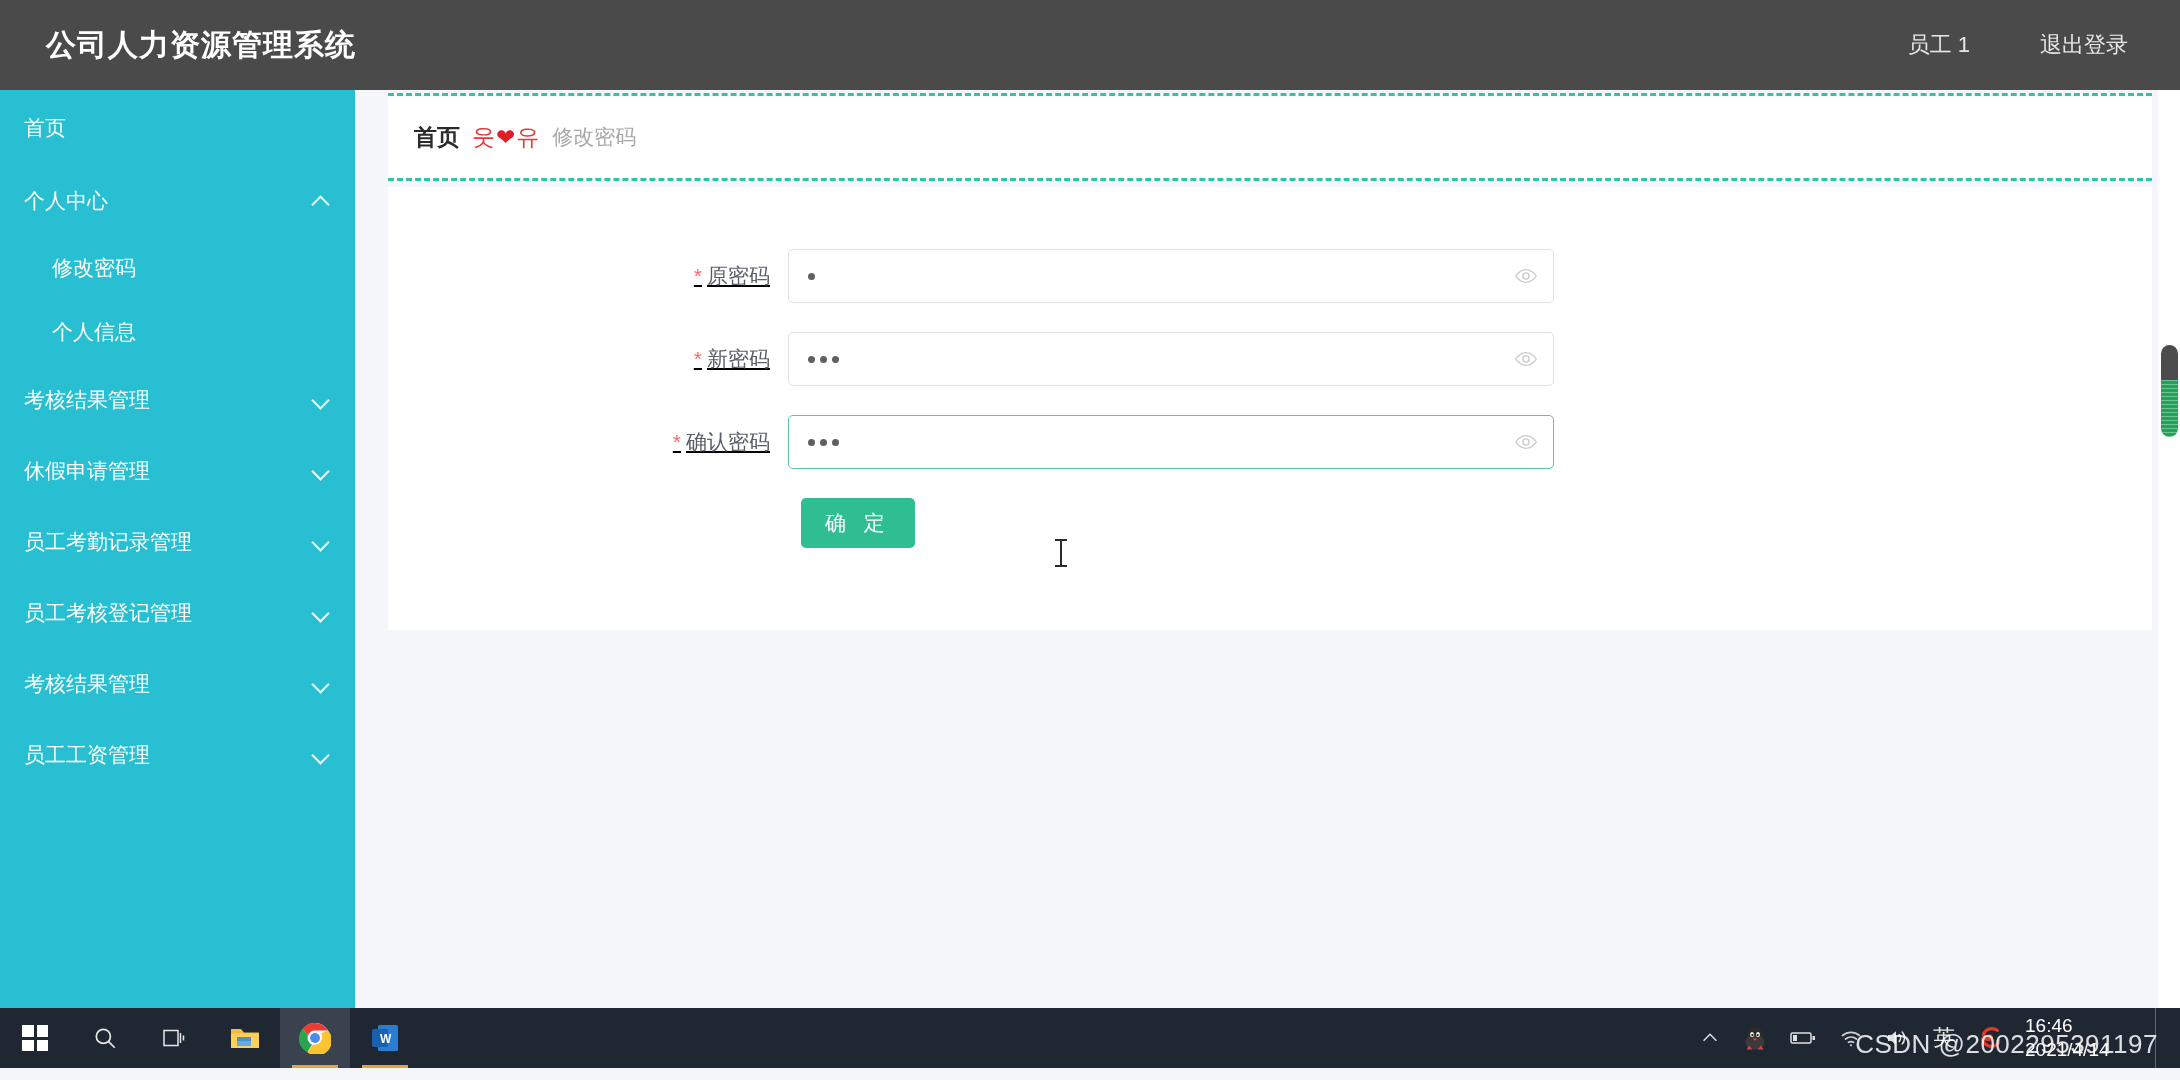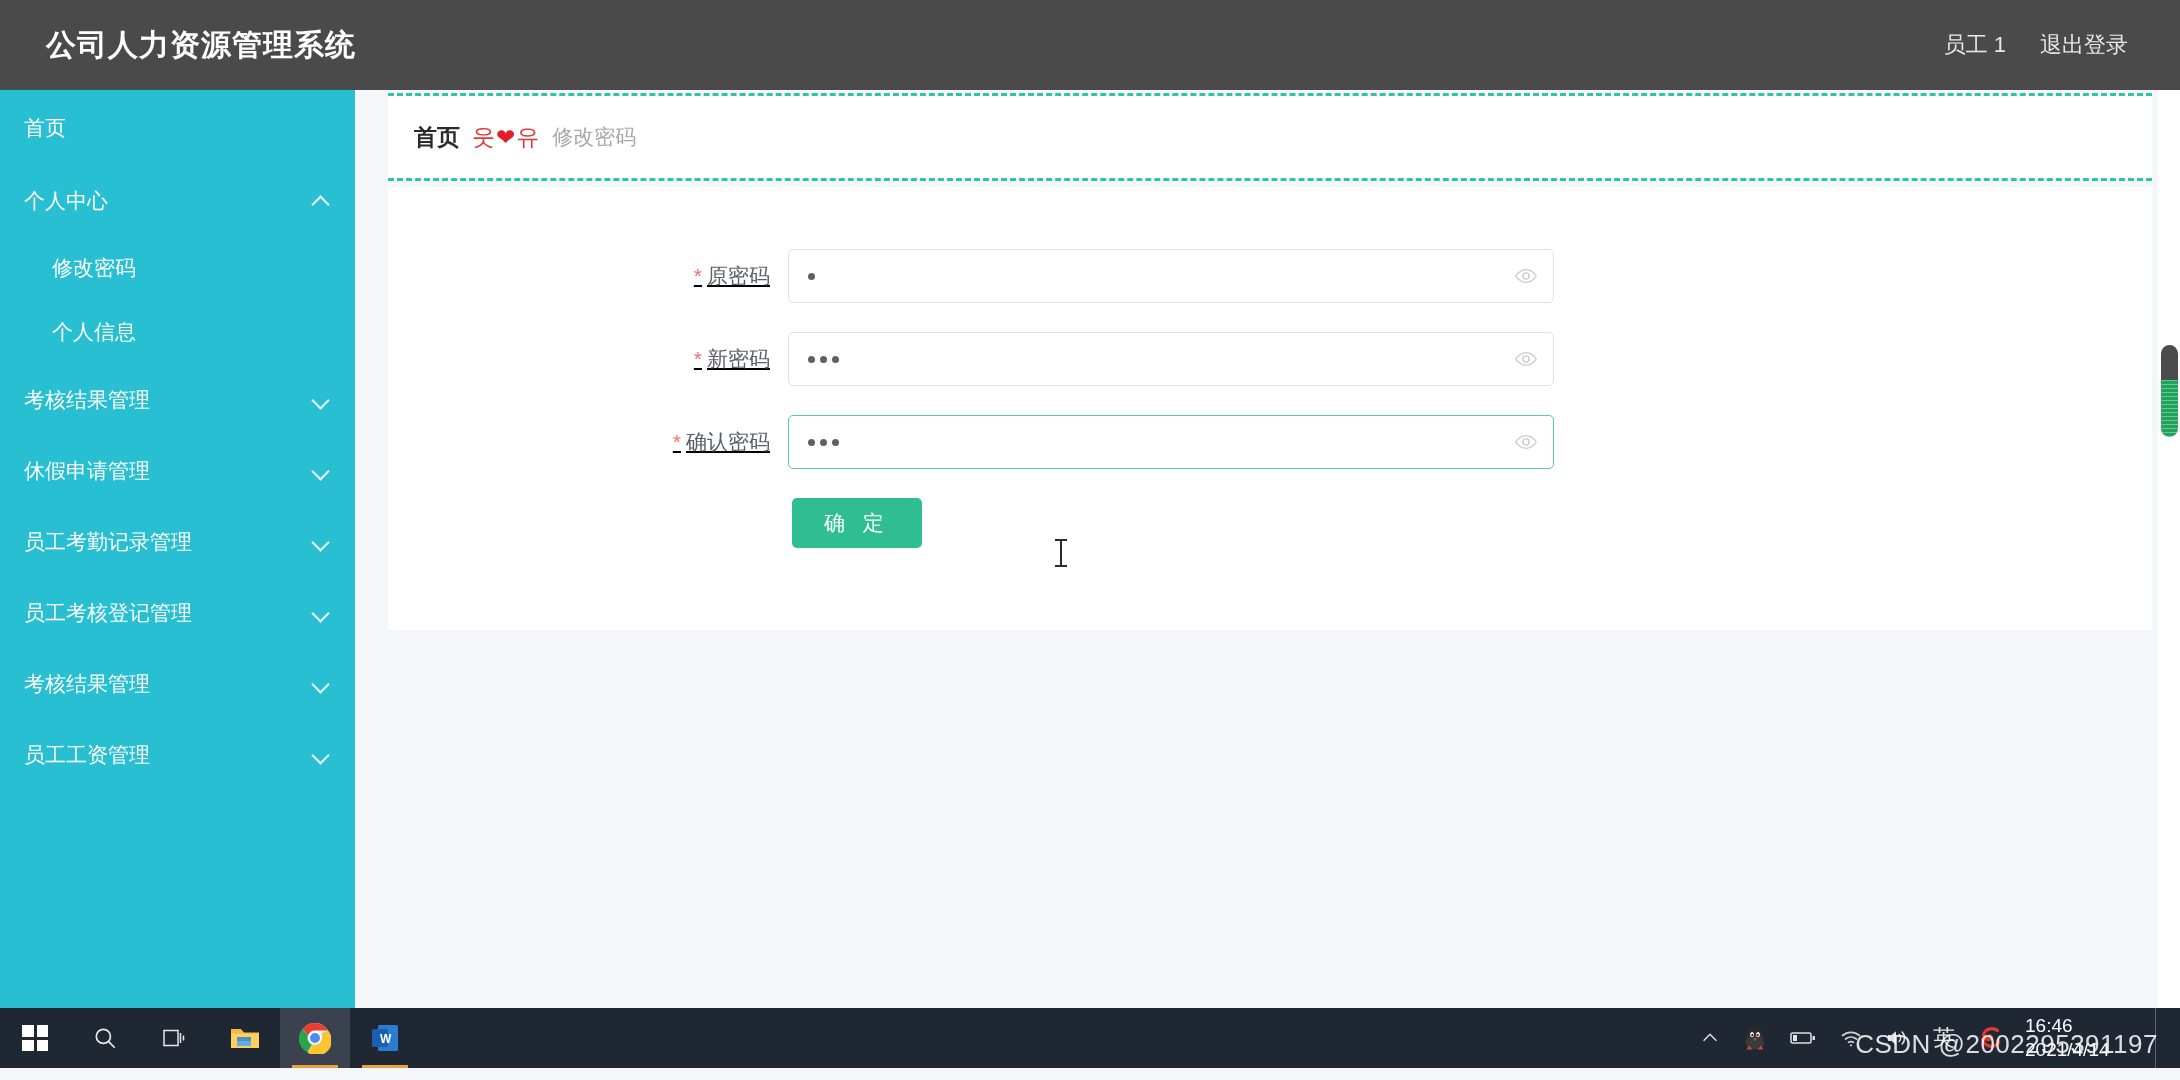--- a/index.html
+++ b/index.html
@@ -17,21 +17,21 @@
     background: #4a4a4a;
     display: flex; align-items: center; justify-content: space-between;
     padding: 0 52px 0 46px;
   }
   .brand {
     color: #ffffff; font-size: 30px; font-weight: bold; letter-spacing: 1px;
     white-space: nowrap;
   }
   .topbar-right { display: flex; align-items: center; gap: 34px; }
   .topbar-link {
-    color: #e8e8e8; font-size: 22px; white-space: nowrap; cursor: pointer;
+    color: #e8e8e8; font-size: 22px; white-space: nowrap; cursor: pointer; margin-left: 36px;
   }
 
   
   .sidebar {
     position: absolute; left: 0; top: 90px; width: 355px; height: 930px;
     background: #29bfd3;
     overflow: hidden;
   }
   .menu-item {
     position: relative;
@@ -131,26 +131,26 @@
     position: absolute; right: 16px; top: 50%;
     transform: translateY(-50%);
     width: 24px; height: 24px;
     opacity: .45; cursor: pointer;
   }
   .eye-icon svg { display: block; width: 24px; height: 24px; }
 
   .btn-row { display: flex; }
   .btn-spacer { width: 400px; flex: none; }
   .confirm-btn {
-    margin-left: 4px;
+    margin-left: 13px;
     background: #2fbd92;
     color: #ffffff;
     border: none; border-radius: 5px;
     font-size: 21px;
-    padding: 0 32px;
+    padding: 0 24px;
     height: 50px; min-width: 94px;
     letter-spacing: 6px;
     cursor: pointer;
     font-family: "Liberation Sans", sans-serif;
   }
 
   
   .text-caret {
     position: absolute; left: 667px; top: 352px;
     width: 12px; height: 28px; pointer-events: none;

